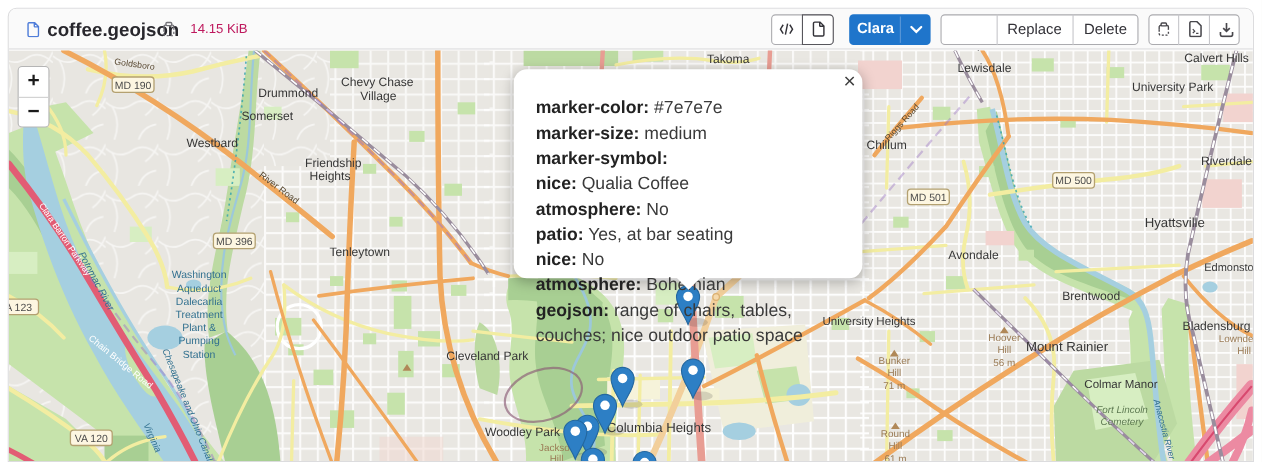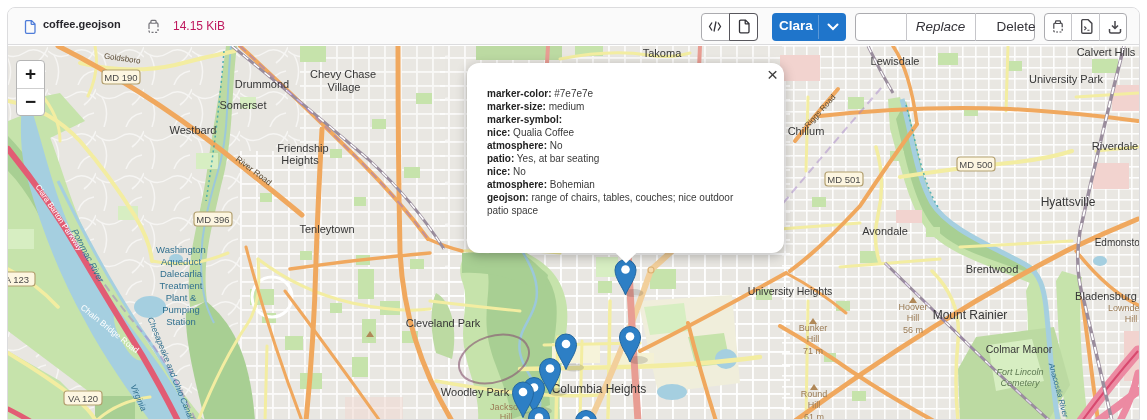--- a/index.html
+++ b/index.html
@@ -1,26 +1,26 @@
 <!DOCTYPE html>
 <html><head>
 <meta charset="utf-8">
 <style>
   * { margin:0; padding:0; box-sizing:border-box; }
   html,body { width:1147px; height:420px; background:#fff; font-family:"Liberation Sans",sans-serif; overflow:hidden; }
   .card { position:absolute; left:7px; top:7px; width:1133px; height:413px; border:1px solid #dcdcde; border-radius:8px 8px 0 0; background:#fff; overflow:hidden; }
   .hdr { position:absolute; left:0; top:0; width:100%; height:37px; background:#fafafa; border-bottom:1px solid #dcdcde; }
-  .fname { position:absolute; left:35px; top:10px; font-size:11px; font-weight:bold; color:#28272d; }
+  .fname { position:absolute; left:35px; top:10px; font-size:17px; font-weight:bold; color:#28272d; }
   .fsize { position:absolute; left:165px; top:11px; font-size:12px; color:#be185d; }
   .btn { position:absolute; top:5px; height:28px; background:#fff; border:1px solid #ababaf; border-radius:4px; color:#333238; font-size:13.5px; }
   .map { position:absolute; left:0; top:38px; width:1131px; height:375px; }
   .zoomctl { position:absolute; left:8px; top:14px; width:29px; height:56px; background:#fff; border:1px solid #b5b5b5; border-radius:4px; z-index:40; }
   .zoomctl .zi { position:absolute; left:0; width:100%; height:28px; text-align:center; font-size:19px; font-weight:bold; color:#1a1a1a; line-height:26px; }
   .popup { position:absolute; left:459px; top:17px; width:317px; height:190px; background:#fff; border-radius:12px; box-shadow:0 3px 12px rgba(0,0,0,.28); z-index:50; }
-  .ptext { position:absolute; left:20px; top:24px; width:266px; font-size:10px; line-height:13px; color:#3a3a3a; }
+  .ptext { position:absolute; left:20px; top:24px; width:266px; font-size:16px; line-height:23px; color:#3a3a3a; }
   .ptext b { color:#222; }
   .pclose { position:absolute; right:6px; top:1px; font-size:19px; color:#3f3f3f; font-weight:400; }
   .ptail { position:absolute; left:609.5px; top:198px; width:16px; height:16px; background:#fff; transform:rotate(45deg); z-index:51; }
 </style>
 </head>
 <body>
 <div class="card">
  <div class="hdr">
   <svg style="position:absolute;left:16px;top:12px" width="12" height="14" viewBox="0 0 12 14">
         <path d="M1.5 1.8 a1.2 1.2 0 0 1 1.2 -1.2 h4.8 l3.5 3.5 v8a1.2 1.2 0 0 1 -1.2 1.2 h-7.1a1.2 1.2 0 0 1 -1.2 -1.2 z M7.2 1.2 v2.6 a0.6 0.6 0 0 0 0.6 0.6 h2.6" fill="none" stroke="#4f7dd9" stroke-width="1.3"></path>
@@ -43,22 +43,22 @@
   <div style="position:absolute;left:764px;top:5px;width:74px;height:28px;background:#1f75cb;border-radius:4px;"></div>
   <div style="position:absolute;left:771px;top:10px;width:33px;text-align:center;font-size:13.5px;font-weight:bold;color:#fff;">Clara</div>
   <div style="position:absolute;left:810px;top:7px;width:1px;height:24px;background:#5b98d8;"></div>
   <svg style="position:absolute;left:819px;top:15px" width="12" height="8" viewBox="0 0 12 8">
         <path d="M1.5 1.5 6 6 10.5 1.5" fill="none" stroke="#fff" stroke-width="2" stroke-linecap="round"></path>
       </svg>
   <div class="btn" style="left:847px;width:180px;"></div>
   <div style="position:absolute;left:898px;top:5px;width:1px;height:28px;background:#c6c6ca;"></div>
   <div style="position:absolute;left:967px;top:5px;width:1px;height:28px;background:#c6c6ca;"></div>
   <div style="position:absolute;left:847px;top:11px;width:51px;text-align:center;font-size:13.5px;color:#333238;margin-top:24px;">Lock</div>
-  <div style="position:absolute;left:898px;top:11px;width:69px;text-align:center;font-size:13.5px;color:#333238;font-style:italic;">Replace</div>
-  <div style="position:absolute;left:967px;top:11px;width:60px;text-align:center;font-size:13.5px;color:#333238;margin-left:11px;">Delete</div>
+  <div style="position:absolute;left:898px;top:11px;width:69px;text-align:center;font-size:13.5px;color:#333238;">Replace</div>
+  <div style="position:absolute;left:967px;top:11px;width:60px;text-align:center;font-size:13.5px;color:#333238;">Delete</div>
   <div class="btn" style="left:1036px;width:83px;"></div>
   <div style="position:absolute;left:1063px;top:5px;width:1px;height:28px;background:#c6c6ca;"></div>
   <div style="position:absolute;left:1091px;top:5px;width:1px;height:28px;background:#c6c6ca;"></div>
   <svg style="position:absolute;left:1043px;top:11px" width="14" height="16" viewBox="0 0 16 16">
         <rect x="5.2" y="1" width="5.6" height="3" rx="1" fill="none" stroke="#48474c" stroke-width="1.4"></rect>
         <path d="M3.2 8 v-3 a1.4 1.4 0 0 1 1.4 -1.4 h0.8 M10.6 3.6 h0.8 a1.4 1.4 0 0 1 1.4 1.4 v3" fill="none" stroke="#48474c" stroke-width="1.4"></path>
         <path d="M3.2 8 v4.3 a1.4 1.4 0 0 0 1.4 1.4 h6.8 a1.4 1.4 0 0 0 1.4 -1.4 v-4.3" fill="none" stroke="#48474c" stroke-width="1.4" stroke-dasharray="2.1 1.7"></path>
       </svg>
   <svg style="position:absolute;left:1072px;top:11px" width="13" height="15" viewBox="0 0 12 14">
         <path d="M1.5 1.8 a1.2 1.2 0 0 1 1.2 -1.2 h4.8 l3.5 3.5 v8a1.2 1.2 0 0 1 -1.2 1.2 h-7.1a1.2 1.2 0 0 1 -1.2 -1.2 z" fill="none" stroke="#48474c" stroke-width="1.3"></path>

